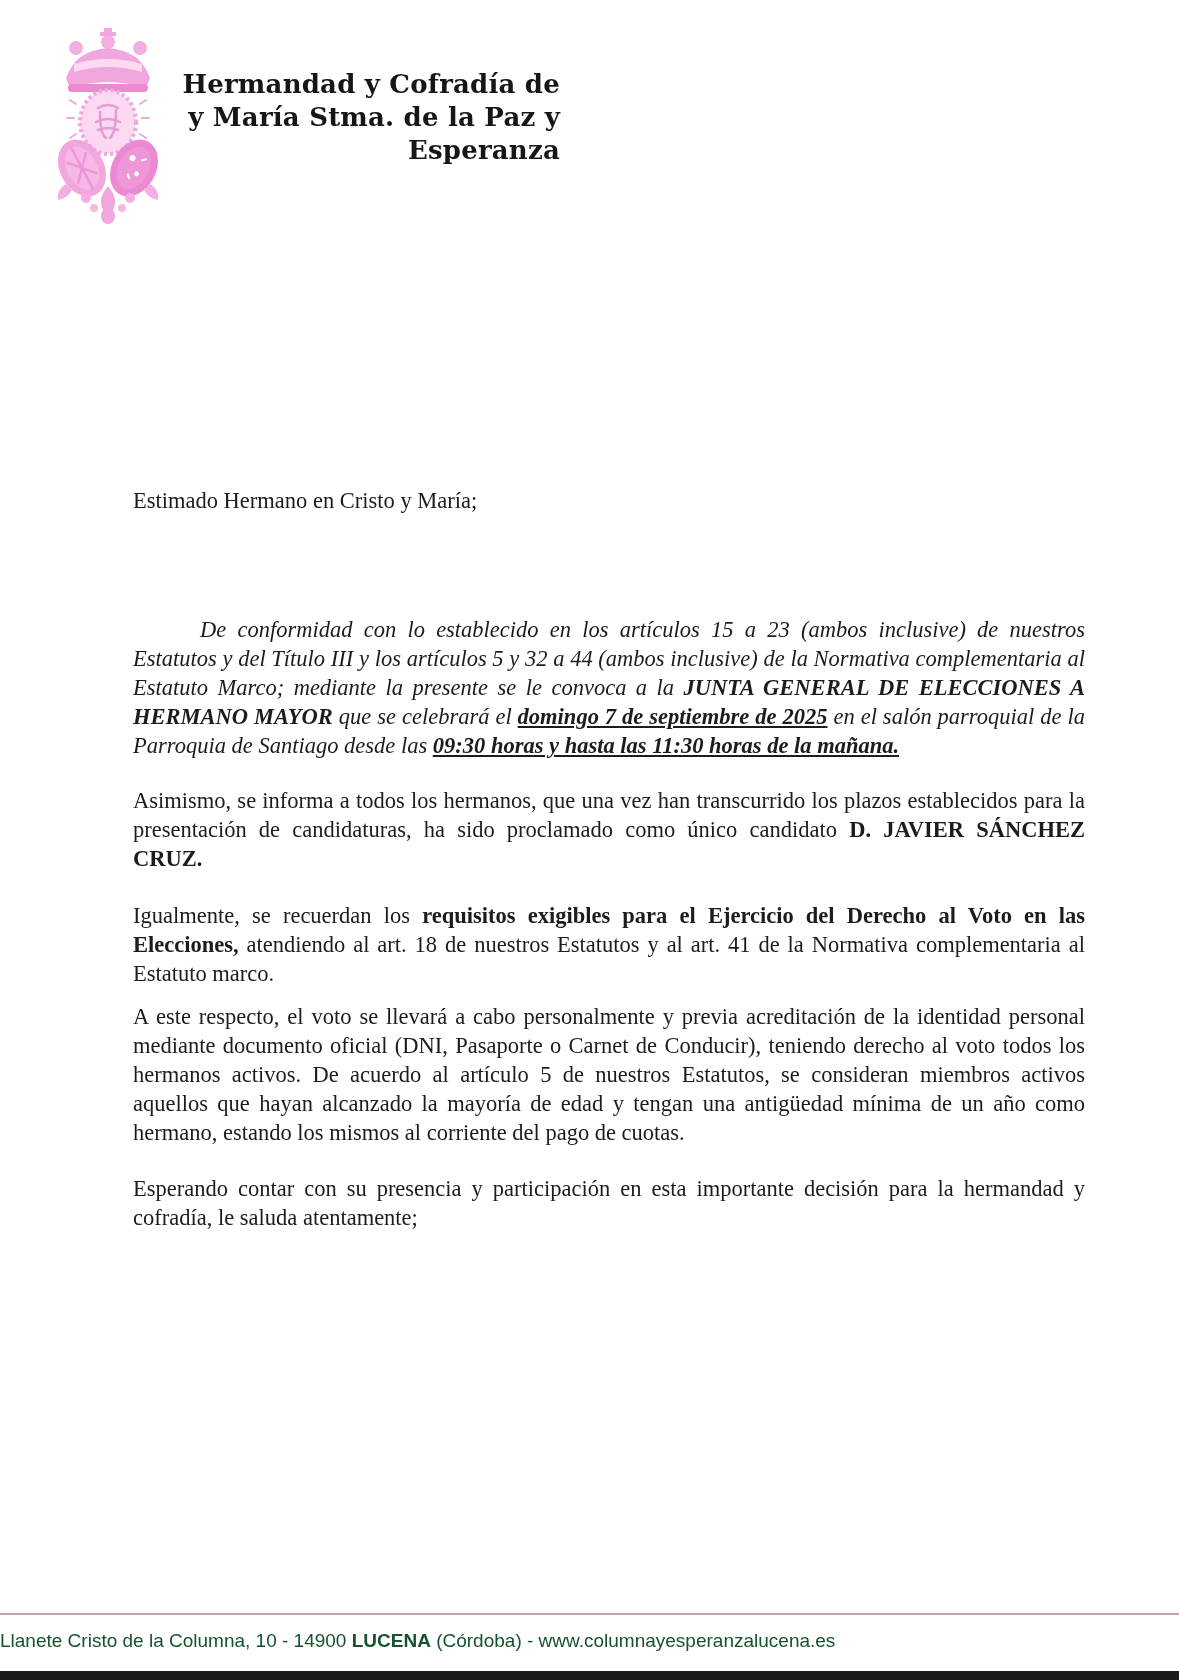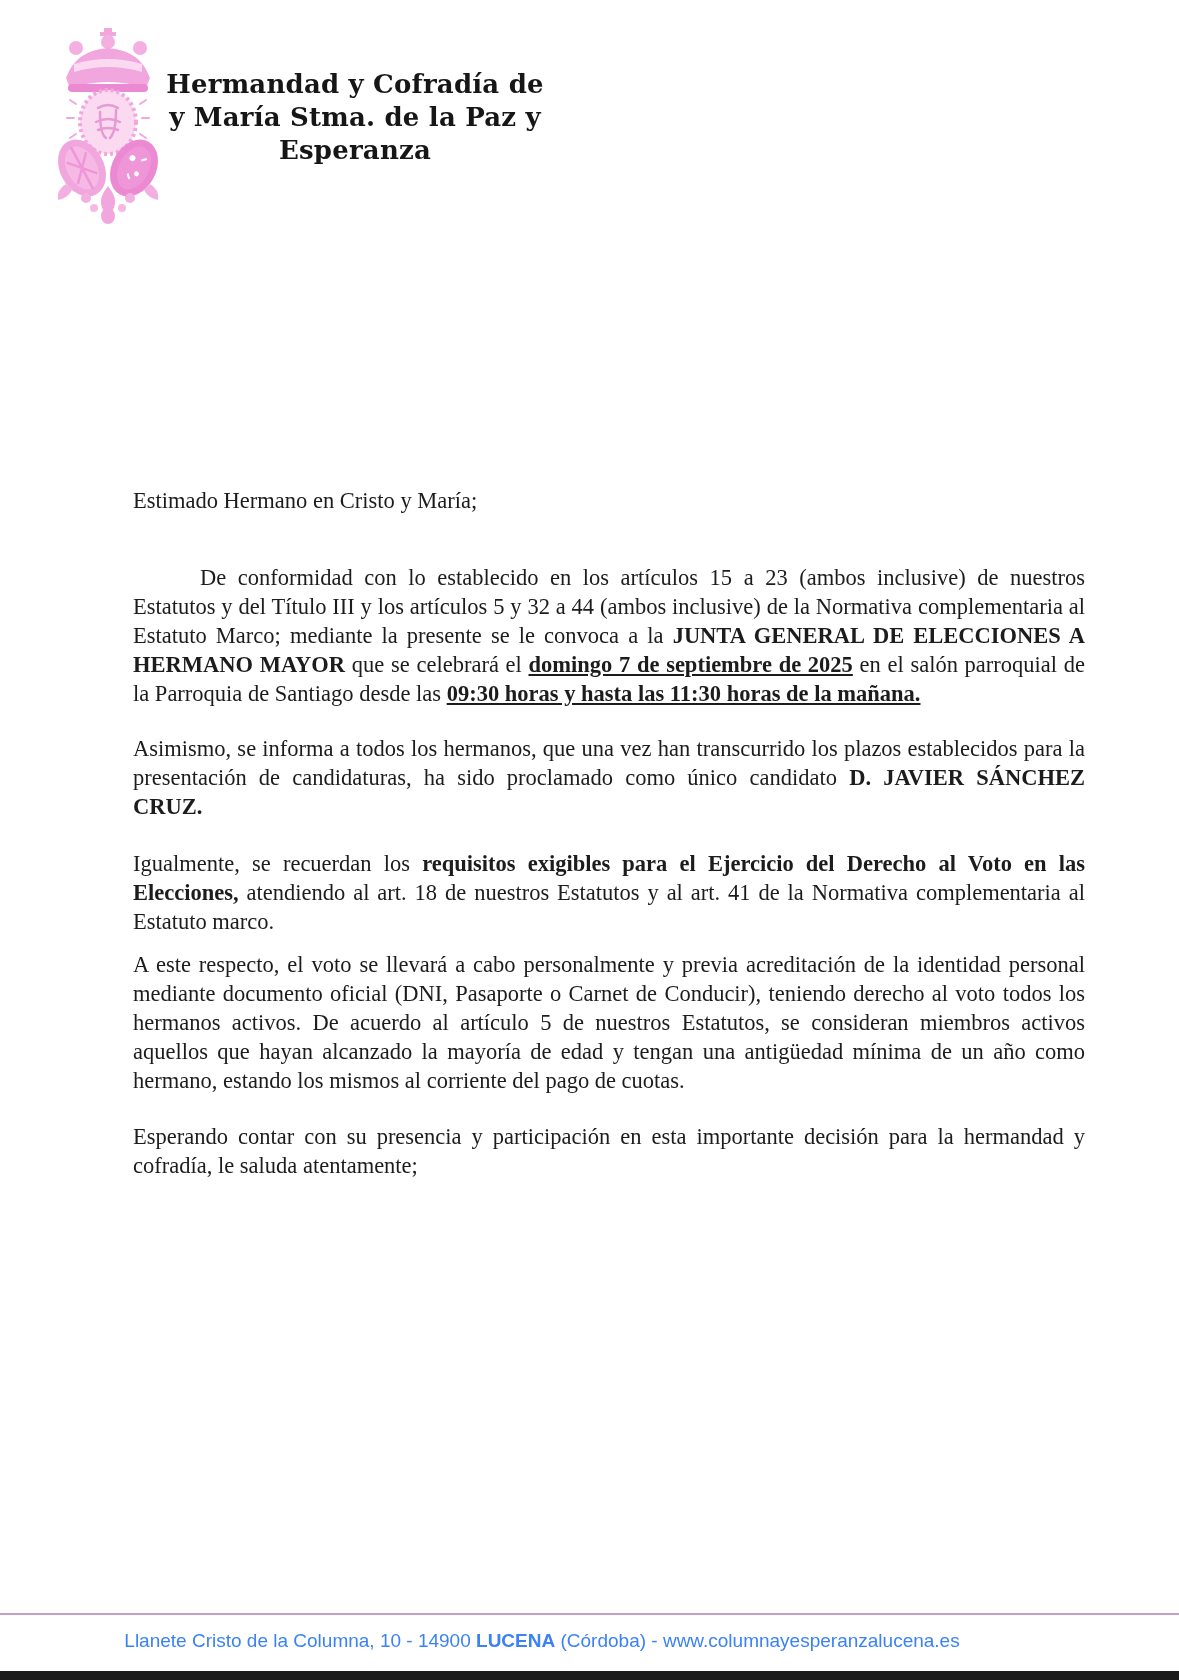--- a/index.html
+++ b/index.html
@@ -9,21 +9,21 @@
     background:#ffffff;
     font-family:"Liberation Serif","DejaVu Serif",serif;
     color:#1c1c1c;
     overflow:hidden;
     margin:0 auto;
   }
   
   .crest{position:absolute;left:38px;top:26px;width:140px;height:198px;}
   .org-block{
     position:absolute;left:150px;top:68px;width:410px;
-    text-align:center;
+    text-align:right;
     font-family:"DejaVu Serif",serif;
     font-weight:bold;
     font-size:26px;line-height:33px;
     color:#161616;
     letter-spacing:0.2px;
   }
   
   .date-line{
     position:absolute;top:238px;left:0;right:96px;
     text-align:right;
@@ -40,36 +40,36 @@
   
   .letter{
     position:absolute;top:486px;left:133px;width:952px;
     font-size:22.5px;line-height:29px;
   }
   .letter p{
     margin:0;
     text-align:justify;
   }
   p.greeting{text-align:left;}
-  p.p1{margin-top:48px;text-indent:67px;}
+  p.p1{margin-top:100px;text-indent:67px;font-style:italic;}
   p.p2{margin-top:26px;}
   p.p3{margin-top:28px;}
   p.p4{margin-top:14px;}
   p.p5{margin-top:27px;}
   
   .footer-divider{
     position:absolute;left:0;right:0;top:1613px;height:2px;
     background:#c59fc6;
   }
   .footer-address{
     position:absolute;left:0;right:95px;top:1630px;
-    text-align:center;
+    text-align:left;
     font-family:"Liberation Sans","DejaVu Sans",sans-serif;
     font-size:19px;
-    color:#3b82f6;
+    color:#14532d;
   }
   .bottom-bar{
     position:absolute;left:0;right:0;bottom:0;height:9px;
     background:#1b1b1b;
   }
 </style>
 </head>
 <body>
 
 <div class="page">

